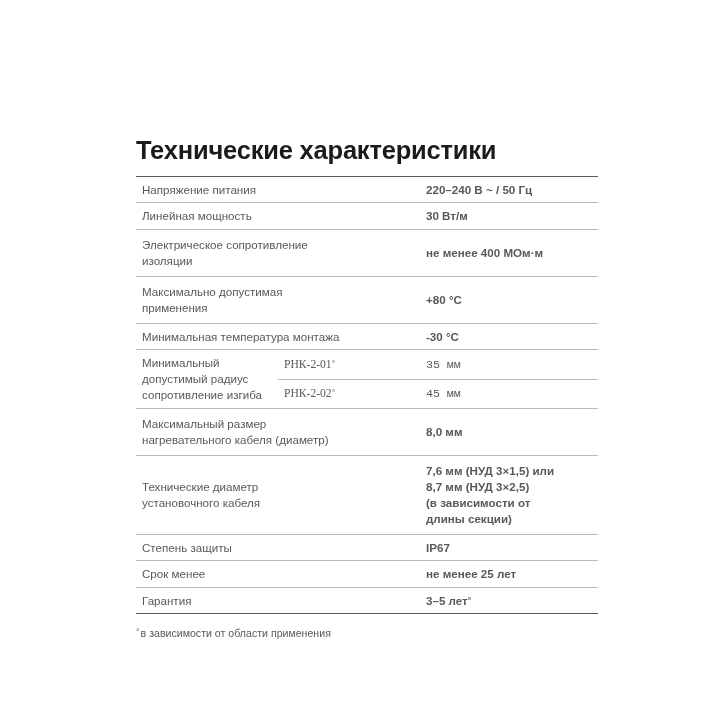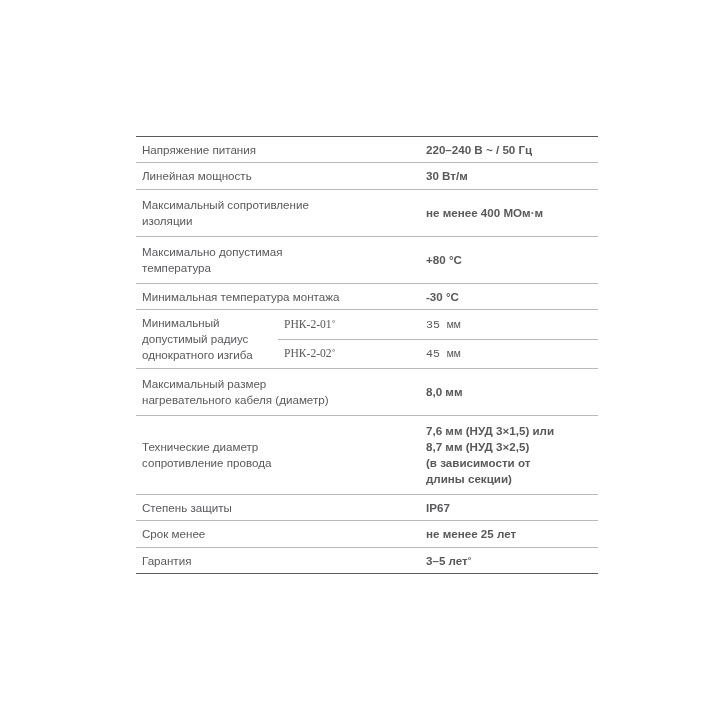--- a/index.html
+++ b/index.html
@@ -112,60 +112,61 @@
     vertical-align: 2px;
     font-size: 9px;
   }
 </style>
 </head>
 <body>
 
 <div class="page">
   <div class="content">
 
+    <h1 class="title">Технические характеристики</h1>
 
     <table class="spec">
       <tbody>
 
         <tr class="first-row">
           <td class="c-label" colspan="2">Напряжение питания</td>
           <td class="c-value" colspan="2">220–240 В ~ / 50 Гц</td>
         </tr>
 
         <tr>
           <td class="c-label" colspan="2">Линейная мощность</td>
           <td class="c-value" colspan="2">30 Вт/м</td>
         </tr>
 
         <tr>
           <td class="c-label tall" colspan="2">
-            <div class="vline">Максимальный сопротивление</div>
+            <div class="vline">Электрическое сопротивление</div>
             <div class="vline">изоляции</div>
           </td>
           <td class="c-value" colspan="2">не менее 400 МОм·м</td>
         </tr>
 
         <tr>
           <td class="c-label tall" colspan="2">
             <div class="vline">Максимально допустимая</div>
-            <div class="vline">температура</div>
+            <div class="vline">применения</div>
           </td>
           <td class="c-value" colspan="2">+80 °C</td>
         </tr>
 
         <tr>
           <td class="c-label" colspan="2">Минимальная температура монтажа</td>
           <td class="c-value" colspan="2">-30 °C</td>
         </tr>
 
         <tr>
           <td class="c-label-span" rowspan="2">
             <div class="vline">Минимальный</div>
             <div class="vline">допустимый радиус</div>
-            <div class="vline">однократного изгиба</div>
+            <div class="vline">сопротивление изгиба</div>
           </td>
           <td class="c-sub"><span>РНК-2-01</span><span class="deg">°</span></td>
           <td class="c-sub-value" colspan="2">35 мм</td>
         </tr>
 
         <tr>
           <td class="c-sub"><span>РНК-2-02</span><span class="deg">°</span></td>
           <td class="c-sub-value" colspan="2">45 мм</td>
         </tr>
 
@@ -173,21 +174,21 @@
           <td class="c-label tall" colspan="2">
             <div class="vline">Максимальный размер</div>
             <div class="vline">нагревательного кабеля (диаметр)</div>
           </td>
           <td class="c-value" colspan="2">8,0 мм</td>
         </tr>
 
         <tr>
           <td class="c-label tall" colspan="2">
             <div class="vline">Технические диаметр</div>
-            <div class="vline">сопротивление провода</div>
+            <div class="vline">установочного кабеля</div>
           </td>
           <td class="c-value multi" colspan="2">
             <div class="vline">7,6 мм (НУД 3×1,5) или</div>
             <div class="vline">8,7 мм (НУД 3×2,5)</div>
             <div class="vline">(в зависимости от</div>
             <div class="vline">длины секции)</div>
           </td>
         </tr>
 
         <tr>
@@ -201,15 +202,16 @@
         </tr>
 
         <tr class="last-row">
           <td class="c-label" colspan="2">Гарантия</td>
           <td class="c-value" colspan="2"><span>3–5 лет</span><span class="deg">°</span></td>
         </tr>
 
       </tbody>
     </table>
 
+    <div class="footnote"><span class="mark">°</span><span>в зависимости от области применения</span></div>
 
   </div>
 </div>
 
 </body></html>

